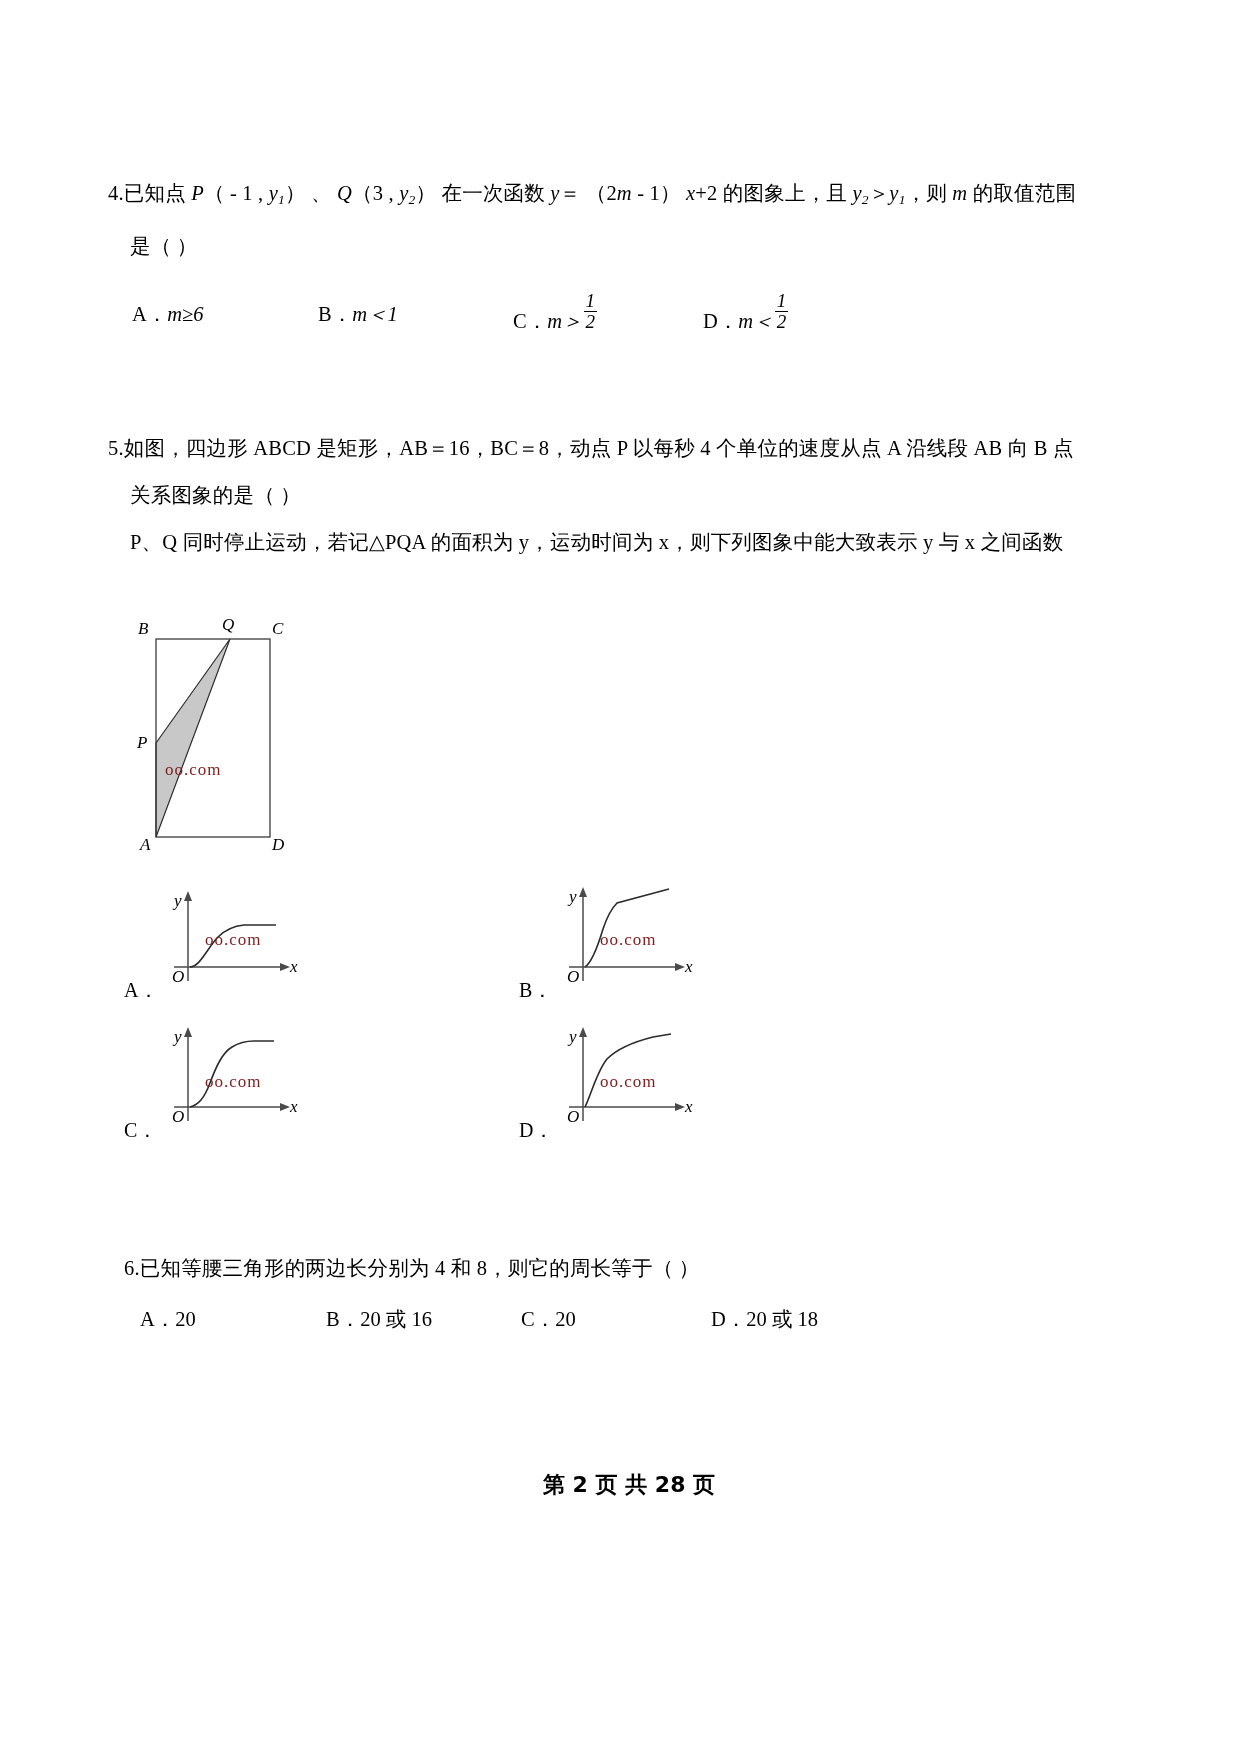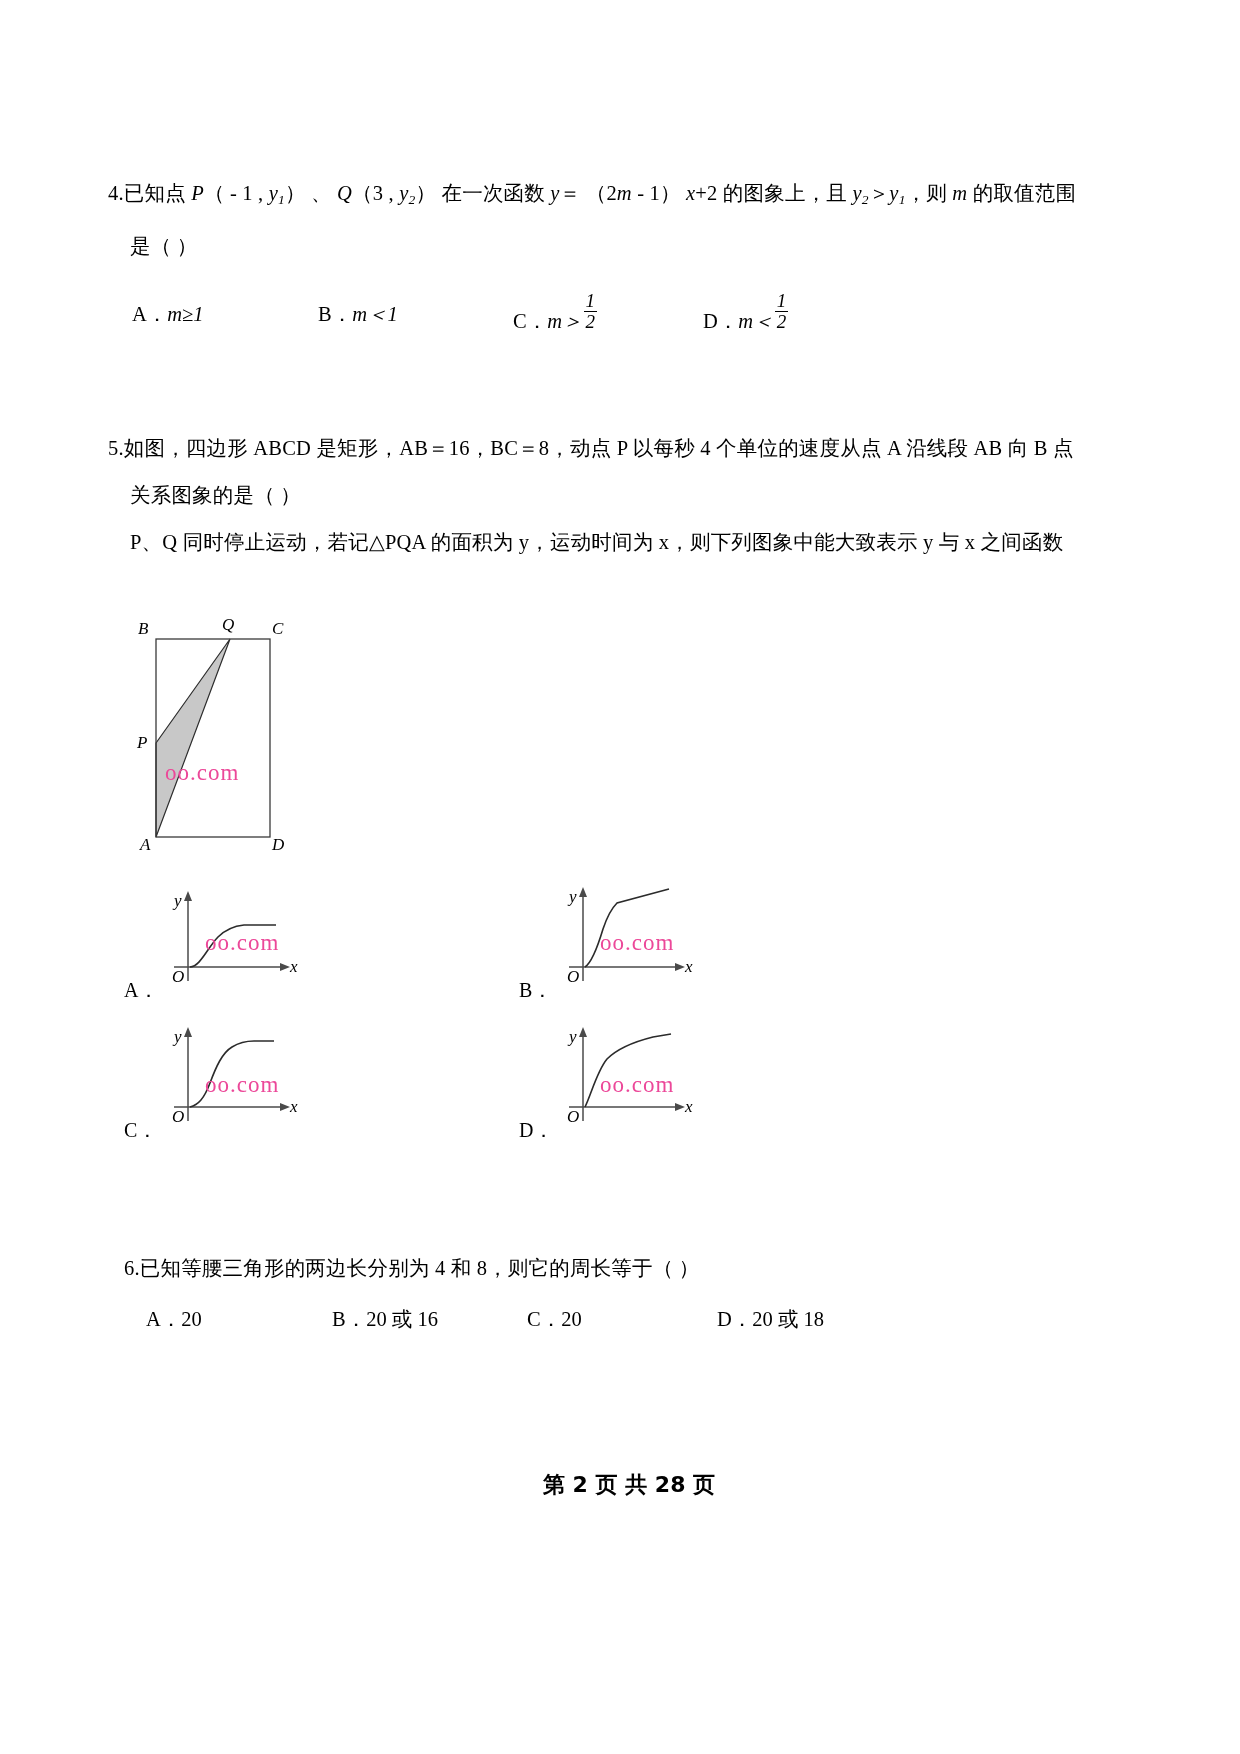--- a/index.html
+++ b/index.html
@@ -96,22 +96,22 @@
   }
   .graph-letter {
     position: absolute;
     font-size: 20px;
     font-family: "Liberation Serif", serif;
   }
   .graph-svg { display: block; }
 
   .watermark {
     position: absolute;
-    color: #ec4899;
-    font-size: 23px;
+    color: #7f1d1d;
+    font-size: 17px;
     font-family: "Liberation Serif", serif;
     letter-spacing: 1px;
     user-select: none;
   }
 
   
   .footer {
     position: absolute;
     left: 0;
     width: 1240px;
@@ -129,21 +129,21 @@
 
   <div class="q-block" style="left:108px; top:170px; width:1060px;">
     <div class="q-line">
       <span>4.已知点 </span><span class="it">P</span><span>（</span><span> - 1 , </span><span class="it">y</span><span class="sub">1</span><span>）</span><span> 、 </span><span class="it">Q</span><span>（3 , </span><span class="it">y</span><span class="sub">2</span><span>）</span><span> 在一次函数 </span><span class="it">y</span><span>＝ （2</span><span class="it">m</span><span> - 1） </span><span class="it">x</span><span>+2 的图象上，且 </span><span class="it">y</span><span class="sub">2</span><span>＞</span><span class="it">y</span><span class="sub">1</span><span>，则 </span><span class="it">m</span><span> 的取值范围</span>
     </div>
     <div class="q-line indent">是（       ）</div>
   </div>
 
   <div class="opt-row" style="left:108px; top:300px; width:760px; height:40px;">
     <div class="opt" style="left:24px; top:0;">
-      <span>A．</span><span class="it">m≥1</span>
+      <span>A．</span><span class="it">m≥6</span>
     </div>
     <div class="opt" style="left:210px; top:0;">
       <span>B．</span><span class="it">m＜1</span>
     </div>
     <div class="opt" style="left:405px; top:0;">
       <span>C．</span><span class="it">m＞</span><span class="frac"><span class="num">1</span><span class="den">2</span></span>
     </div>
     <div class="opt" style="left:595px; top:0;">
       <span>D．</span><span class="it">m＜</span><span class="frac"><span class="num">1</span><span class="den">2</span></span>
     </div>
@@ -241,21 +241,21 @@
     <span class="lbl" style="left:140px; top:72px;">x</span>
     <span class="graph-letter" style="left:-26px; top:92px;">D．</span>
   </div>
 
   <div class="watermark" style="left:600px; top:1072px;">oo.com</div>
 
   <div class="q-block" style="left:124px; top:1245px; width:1060px;">
     <div class="q-line">6.已知等腰三角形的两边长分别为 4 和 8，则它的周长等于（       ）</div>
   </div>
 
-  <div class="opt-row" style="left:122px; top:1305px; width:820px; height:40px;">
+  <div class="opt-row" style="left:116px; top:1305px; width:820px; height:40px;">
     <div class="opt" style="left:24px; top:0;">
       <span>A．</span><span>20</span>
     </div>
     <div class="opt" style="left:210px; top:0;">
       <span>B．</span><span>20 或 16</span>
     </div>
     <div class="opt" style="left:405px; top:0;">
       <span>C．</span><span>20</span>
     </div>
     <div class="opt" style="left:595px; top:0;">

